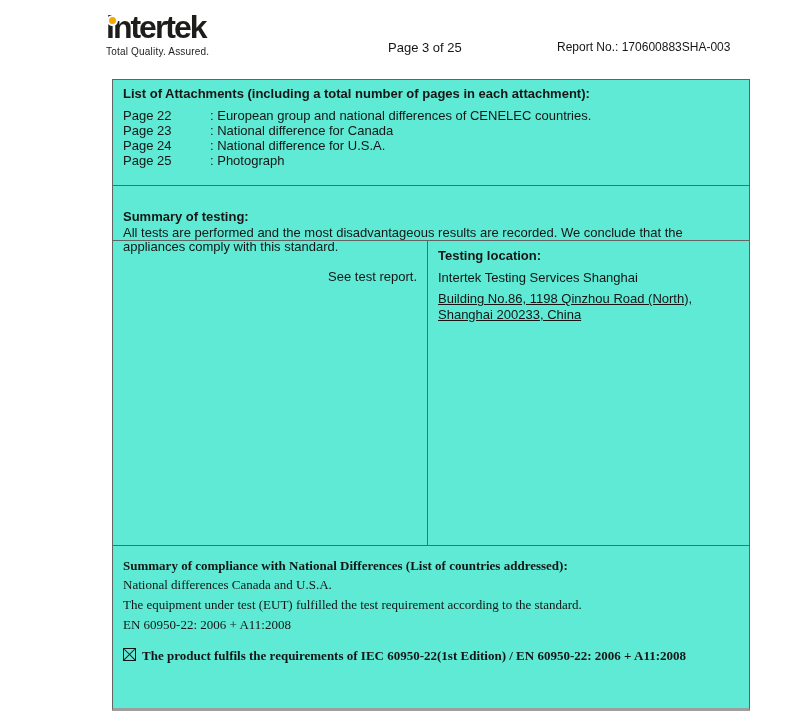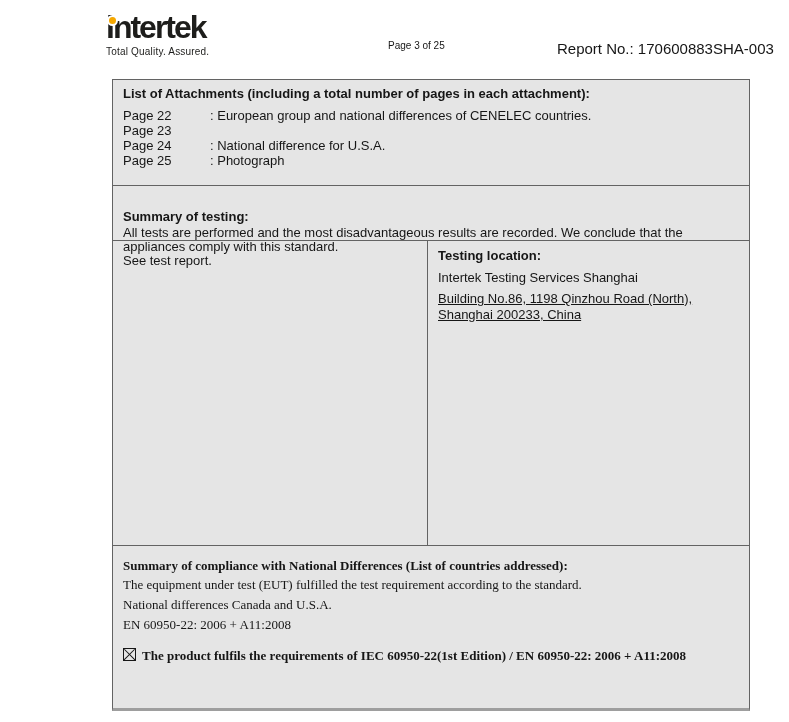--- a/index.html
+++ b/index.html
@@ -21,47 +21,47 @@
   }
   .logo-dot {
     position: absolute; left: 3px; top: 6px;
     width: 7px; height: 7px; border-radius: 50%;
     background: #F6A800; box-shadow: 0 0 0 2px #ffffff;
   }
   .logo-tagline {
     font-size: 10px; font-weight: normal; color: #1d1d1b;
     margin-top: 3px; letter-spacing: 0.2px;
   }
-  .hdr-page  { position: absolute; left: 388px; top: 40px; font-size: 10px; }
-  .hdr-report{ position: absolute; left: 557px; top: 40px; font-size: 15px; }
+  .hdr-page  { position: absolute; left: 388px; top: 40px; font-size: 13px; }
+  .hdr-report{ position: absolute; left: 557px; top: 40px; font-size: 12px; }
 
   
   .report-table {
     position: absolute; left: 112px; top: 79px; width: 636px;
     border: 1px solid #636363;
     border-bottom: 3px solid #9e9e9e;
     box-sizing: content-box;
-    background: #e5e5e5;
+    background: #5eead4;
   }
   .row { box-sizing: border-box; }
   .row1 { height: 105px; padding: 6px 10px; }
   .row2 { height: 55px;  padding: 23px 10px; border-top: 1px solid #636363; }
   .row3 { height: 305px; border-top: 1px solid #636363; display: flex; }
   .row4 { height: 163px; padding: 12px 10px; border-top: 1px solid #636363; font-family: Liberation Serif, serif; }
   .cell-left  { width: 315px; box-sizing: border-box; border-right: 1px solid #636363; padding: 7px 10px; }
   .cell-right { flex: 1; padding: 7px 10px; box-sizing: border-box; }
 
   .sec-title { font-weight: bold; margin: 0 0 6px 0; line-height: 16px; }
   .row2 .sec-title, .row4 .sec-title { margin-bottom: 1px; }
   .body-text { margin: 0; line-height: 14px; }
 
   .att-row  { display: flex; line-height: 15px; }
   .att-page { width: 87px; flex: none; }
 
-  .see-report { margin-top: 6px; }
+  .see-report { margin-top: 22px; text-align: right; }
 
   .loc-line  { line-height: 16px; margin-bottom: 5px; }
   .loc-line.tight { margin-bottom: 0; text-decoration: underline; }
 
   .cmp-line { line-height: 16px; margin: 3px 0 4px 0; }
 
   .cb-line {
     margin: 14px 0 0 0; font-weight: bold; line-height: 17px;
   }
   .checkbox {
@@ -91,20 +91,21 @@
 <div class="report-table">
 
   <div class="row row1">
     <p class="sec-title">List of Attachments (including a total number of pages in each attachment):</p>
     <div class="att-row">
       <span class="att-page">Page 22</span>
       <span class="att-desc">: European group and national differences of CENELEC countries.</span>
     </div>
     <div class="att-row">
       <span class="att-page">Page 23</span>
+      <span class="att-desc">: National difference for Canada</span>
     </div>
     <div class="att-row">
       <span class="att-page">Page 24</span>
       <span class="att-desc">: National difference for U.S.A.</span>
     </div>
     <div class="att-row">
       <span class="att-page">Page 25</span>
       <span class="att-desc">: Photograph</span>
     </div>
   </div>
@@ -121,21 +122,21 @@
     <div class="cell-right">
       <p class="sec-title">Testing location:</p>
       <div class="loc-line">Intertek Testing Services Shanghai</div>
       <div class="loc-line tight">Building No.86, 1198 Qinzhou Road (North),</div>
       <div class="loc-line tight">Shanghai 200233, China</div>
     </div>
   </div>
 
   <div class="row row4">
     <p class="sec-title">Summary of compliance with National Differences (List of countries addressed):</p>
+    <div class="cmp-line">National differences Canada and U.S.A.</div>
     <div class="cmp-line">The equipment under test (EUT) fulfilled the test requirement according to the standard.</div>
-    <div class="cmp-line">National differences Canada and U.S.A.</div>
     <div class="cmp-line">EN 60950-22: 2006 + A11:2008</div>
     <p class="cb-line">
       <span class="checkbox"></span><span>The product fulfils the requirements of IEC 60950-22(1st Edition) / EN 60950-22: 2006 + A11:2008</span>
     </p>
   </div>
 
 </div>
 
 </body></html>

